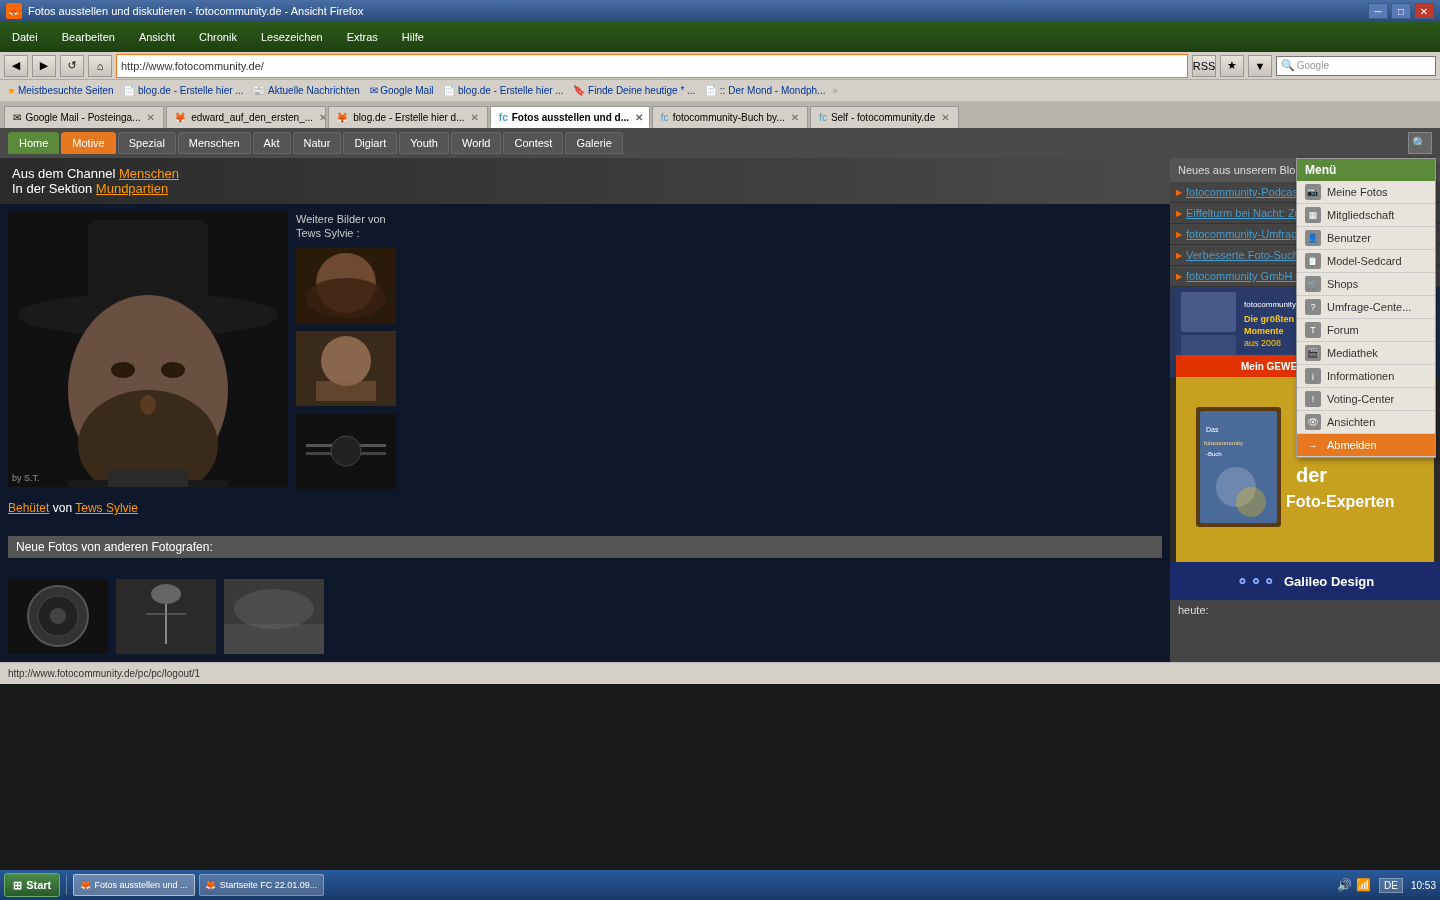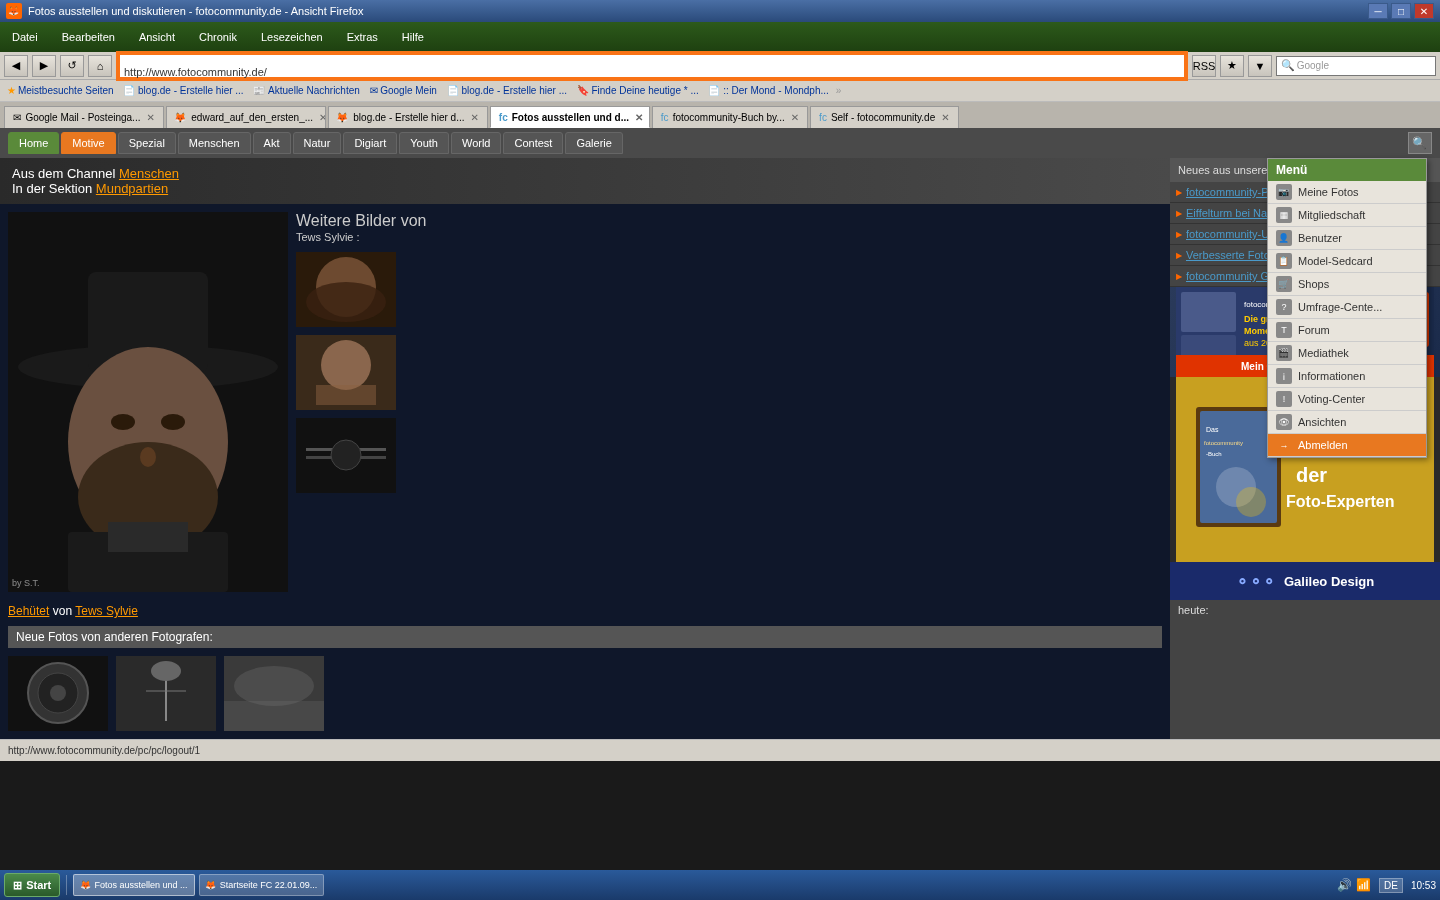--- a/index.html
+++ b/index.html
@@ -37,21 +37,21 @@
     .nav-bar {
       background: #d4d0c8;
       height: 28px;
       display: flex;
       align-items: center;
       padding: 0 4px;
       gap: 4px;
       border-bottom: 1px solid #aaa;
     }
     .nav-btn { width: 24px; height: 22px; background: linear-gradient(to bottom, #e8e4dc, #c8c4bc); border: 1px solid #999; cursor: pointer; display:flex; align-items:center; justify-content:center; font-size: 11px; }
-    .address-bar { flex: 1; height: 20px; background: white; border: 4px solid #f97316; padding: 11px 4px; font-size: 11px; display:flex; }
+    .address-bar { flex: 1; height: 20px; background: white; border: 1px solid #f97316; padding: 11px 4px; font-size: 11px; display:flex; align-items:center; }
     .address-text { font-size: 11px; color: #333; }
     .search-bar { width: 160px; height: 20px; background: white; border: 1px solid #777; display:flex; align-items:center; padding: 0 4px; font-size: 11px; }
 
     
     .bookmarks-bar {
       background: #d4d0c8;
       height: 22px;
       display: flex;
       align-items: center;
       padding: 0 4px;
@@ -151,21 +151,21 @@
     .channel-header a { color: #ff9900; text-decoration: underline; cursor: pointer; }
 
     .photo-section {
       display: flex;
       padding: 8px;
       gap: 8px;
     }
 
     .main-photo {
       width: 280px;
-      height: 380px;
+      height: 275px;
       background: #1a1a1a;
       overflow: hidden;
       position: relative;
       flex-shrink: 0;
     }
     .main-photo-img {
       width: 100%;
       height: 100%;
       background: linear-gradient(135deg, #2a2a2a 0%, #1a1a1a 40%, #3a3a3a 60%, #222 100%);
       display: flex;
@@ -196,21 +196,21 @@
       color: white;
       font-size: 12px;
     }
     .photo-caption a { color: #ff9900; text-decoration: underline; cursor: pointer; }
 
     .new-photos {
       background: #555;
       color: white;
       padding: 4px 8px;
       font-size: 12px;
-      margin: 0 8px;
+      margin: 13px 8px;
     }
     .new-photos-grid {
       display: flex;
       gap: 8px;
       padding: 8px;
     }
     .new-thumb {
       width: 100px;
       height: 75px;
       background: #2a2a2a;
@@ -306,22 +306,22 @@
       padding: 4px 8px;
       color: #ddd;
       font-size: 11px;
     }
     .heute { color: #ddd; font-size: 11px; padding: 4px 8px; }
 
     
     .dropdown-menu {
       position: absolute;
       top: 30px;
-      right: 13px;
-      width: 160px;
+      right: 4px;
+      width: 140px;
       background: #e8e4dc;
       border: 1px solid #999;
       z-index: 1000;
       box-shadow: 2px 2px 6px rgba(0,0,0,0.4);
     }
     .dropdown-header {
       background: #5a8a3a;
       color: white;
       padding: 4px 8px;
       font-size: 12px;
@@ -457,21 +457,21 @@
   <span class="bookmark-item">
     <span>📄</span>
     <span>blog.de - Erstelle hier ...</span>
   </span>
   <span class="bookmark-item">
     <span>📰</span>
     <span>Aktuelle Nachrichten</span>
   </span>
   <span class="bookmark-item">
     <span>✉</span>
-    <span>Google Mein</span>
+    <span>Google Mail</span>
   </span>
   <span class="bookmark-item">
     <span>📄</span>
     <span>blog.de - Erstelle hier ...</span>
   </span>
   <span class="bookmark-item">
     <span>🔖</span>
     <span>Finde Deine heutige * ...</span>
   </span>
   <span class="bookmark-item">
@@ -617,21 +617,21 @@
               <rect x="60" y="320" width="160" height="60" fill="#1a1a1a" rx="4"></rect>
 
               <rect x="100" y="310" width="80" height="30" fill="#2a2a2a"></rect>
             </svg>
           </div>
           <div class="photo-watermark">by S.T.</div>
         </div>
 
         <div class="photo-sidebar">
           <div>
-            <span style="color:#ccc; font-size:16px;">Weitere Bilder von</span><br>
+            <span style="color:#ccc; font-size:11px;">Weitere Bilder von</span><br>
             <span style="color:#ccc; font-size:11px;">Tews Sylvie :</span>
           </div>
           <div class="thumb thumb-1">
             <svg width="100" height="75" xmlns="http://www.w3.org/2000/svg">
               <rect width="100" height="75" fill="#2a1a0a"></rect>
               <ellipse cx="50" cy="35" rx="30" ry="30" fill="#8a6040" opacity="0.7"></ellipse>
               <ellipse cx="50" cy="50" rx="40" ry="20" fill="#3a2010" opacity="0.8"></ellipse>
             </svg>
           </div>
           <div class="thumb thumb-2">

